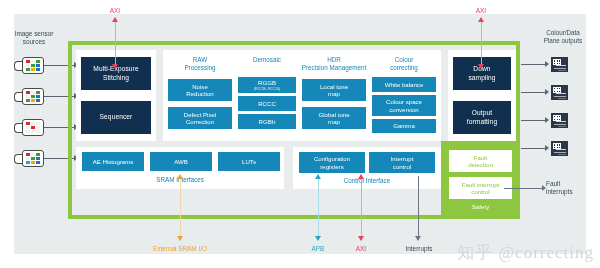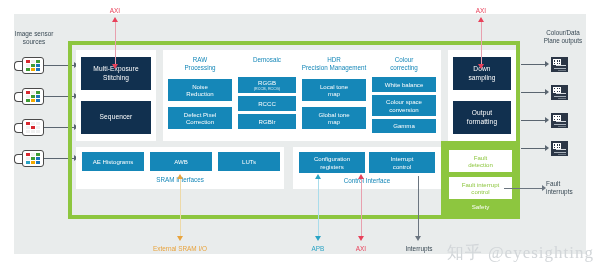--- a/index.html
+++ b/index.html
@@ -405,16 +405,16 @@
   </div>
 
   <div class="hline" style="left:504px;top:188px;width:40px;background:#6b7580;"></div>
   <div class="arrowhead" style="left:542px;top:185px;border-left:4px solid #6b7580;border-top:3px solid transparent;border-bottom:3px solid transparent;"></div>
   <div class="lbl grey" style="left:546px;top:180px;width:50px;text-align:left;">
     <div>Fault</div>
     <div>interrupts</div>
   </div>
 
   <div class="watermark">
-    <span>知乎 @eyesighting</span>
+    <span>知乎 @correcting</span>
   </div>
 
 </div>
 
 </body></html>

